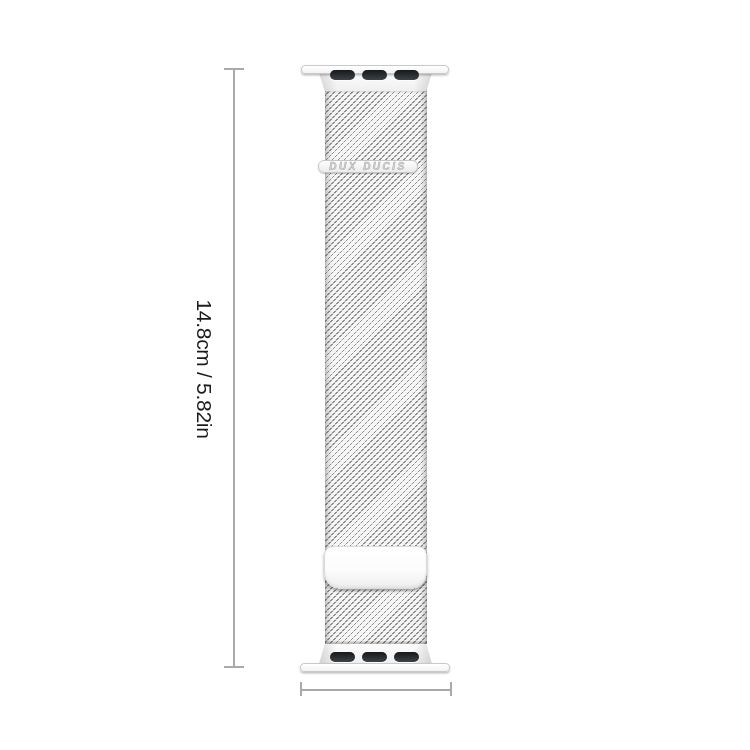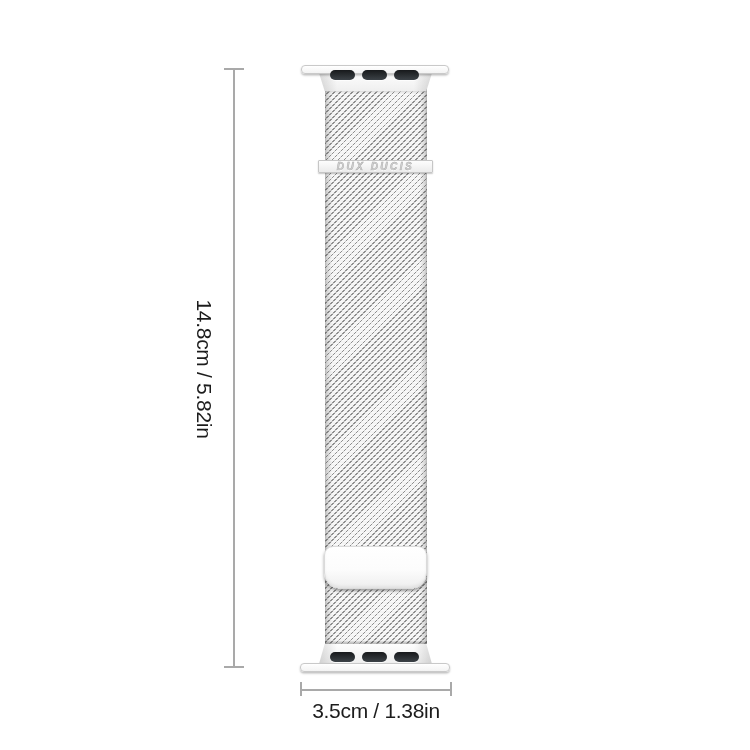--- a/index.html
+++ b/index.html
@@ -99,25 +99,25 @@
     box-shadow:
       inset 0 3px 3px -1px rgba(0,0,0,0.30),
       inset 0 -3px 3px -1px rgba(0,0,0,0.28);
     z-index: 1;
   }
 
   
   .brand-plate {
     position: absolute;
     left: 318px; top: 160px;
-    width: 115px; height: 13px;
+    width: 100px; height: 13px;
     box-sizing: border-box;
     background: linear-gradient(180deg, #fdfdfd, #ebebeb);
     border: 1px solid #c6c6c6;
-    border-radius: 1px;
+    border-radius: 6px;
     box-shadow: 0 1px 1.5px rgba(0,0,0,0.22);
     display: flex;
     align-items: center;
     justify-content: center;
     z-index: 2;
   }
   .brand-text {
     font-size: 10px;
     font-weight: bold;
     font-style: italic;
@@ -168,15 +168,14 @@
 
   <div class="block block-bottom"></div>
   <div class="slot slot-b s1"></div>
   <div class="slot slot-b s2"></div>
   <div class="slot slot-b s3"></div>
   <div class="plate plate-bottom"></div>
 
   <div class="dim-cap h-tick-l"></div>
   <div class="dim-line h-line"></div>
   <div class="dim-cap h-tick-r"></div>
-  <div class="dim-label h-label">3.5cm / 1.38in</div>
 
 </div>
 
 </body></html>

